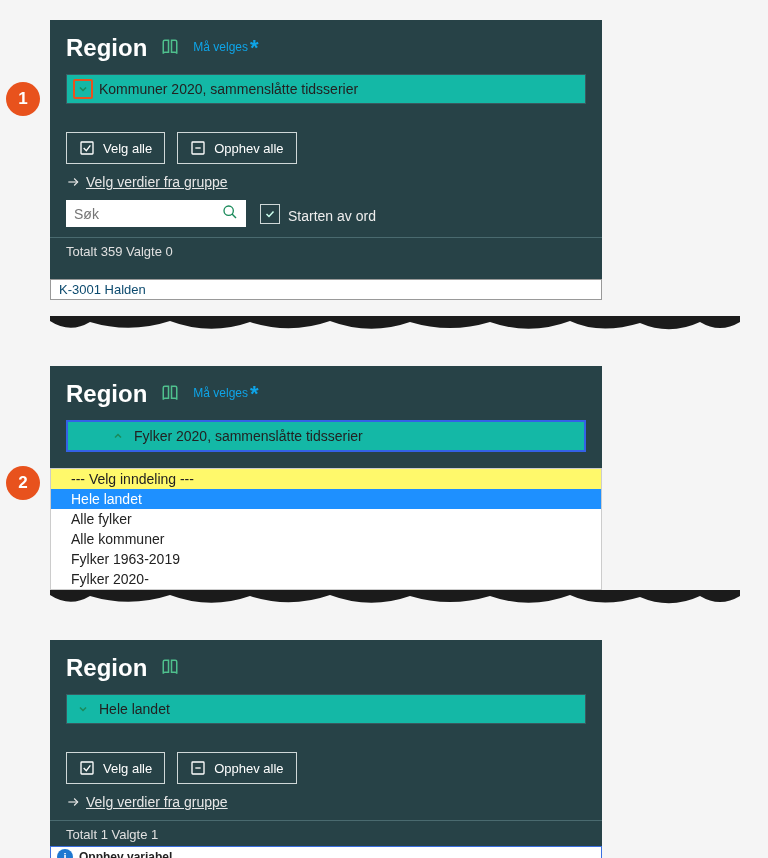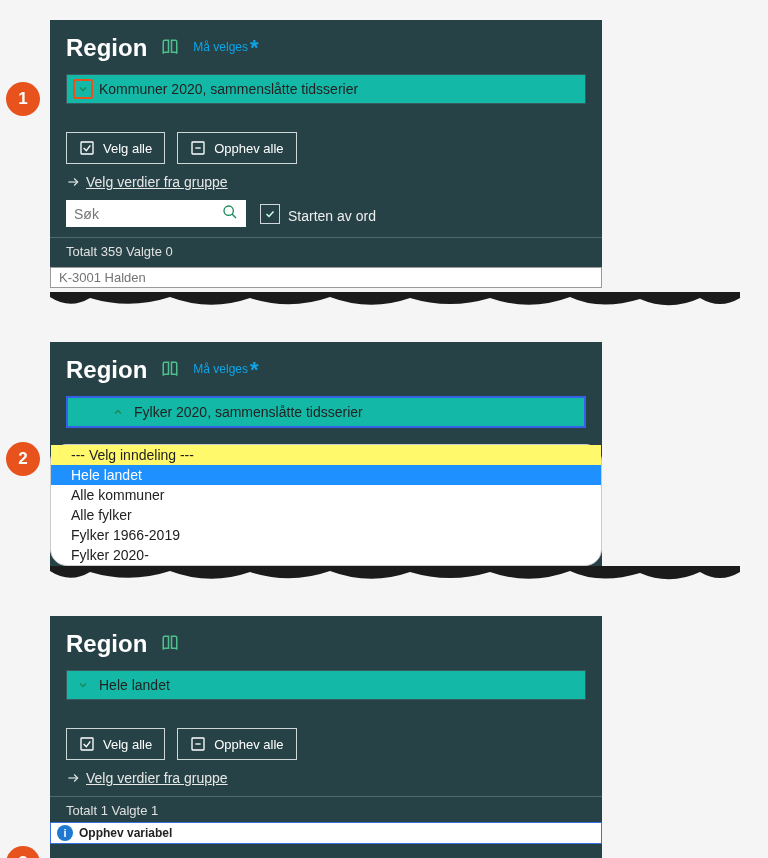--- a/index.html
+++ b/index.html
@@ -113,21 +113,21 @@
     border: none; outline: none; font-size: 14px; width: 120px; color: #14532d;
   }
   .check-row { display: flex; align-items: flex-end; gap: 8px; color: #eee; }
   .checkbox {
     width: 20px; height: 20px; border: 1.5px solid #cfd8d8;
     display: flex; align-items: center; justify-content: center;
   }
   .divider { border-top: 1px solid #4a6a6f; margin: 0 -16px; }
   .stats { padding: 6px 0 4px 0; font-size: 13px; color: #e0e0e0; }
   .list-area {
-    background: #fff; color: #737373; margin: 4px -16px;
+    background: #fff; color: #0c4a6e; margin: 16px -16px;
     border: 1px solid #999;
   }
   .list-item { padding: 2px 8px; font-size: 13px; }
   .dropdown {
     background: #fff;
     color: #222;
     margin: -12px 0 0 0;
     font-size: 14px;
     border: 1px solid #ccc;
   }
@@ -252,26 +252,26 @@
       <span class="req"><span>Må velges</span><span class="ast">*</span></span>
     </div>
     <div class="select-bar open">
       <span class="chev-box">
         <svg class="chev-up" width="12" height="12" viewBox="0 0 24 24" fill="none" stroke="currentColor" stroke-width="3">
             <polyline points="6 15 12 9 18 15"></polyline>
           </svg>
       </span>
       <span>Fylker 2020, sammenslåtte tidsserier</span>
     </div>
-    <div class="dropdown" style="margin-left:-16px; margin-right:-16px;border-radius:17px;">
+    <div class="dropdown" style="margin-left:-16px; margin-right:-16px;">
       <div class="dd-item hl-yellow">--- Velg inndeling ---</div>
       <div class="dd-item hl-blue">Hele landet</div>
+      <div class="dd-item">Alle fylker</div>
       <div class="dd-item">Alle kommuner</div>
-      <div class="dd-item">Alle fylker</div>
-      <div class="dd-item">Fylker 1966-2019</div>
+      <div class="dd-item">Fylker 1963-2019</div>
       <div class="dd-item">Fylker 2020-</div>
     </div>
   </div>
   <div class="torn">
     <svg width="690" height="20" viewBox="0 0 690 20">
         <path d="M0 0 L690 0 L690 6 Q670 18 650 6 Q620 20 590 7 Q550 19 520 5 Q480 20 440 6 Q400 18 360 6 Q320 20 280 5 Q240 19 200 6 Q160 20 120 5 Q80 18 40 6 Q20 18 0 5 Z" fill="#1b1b1b"></path>
       </svg>
   </div>
 </div>
 

